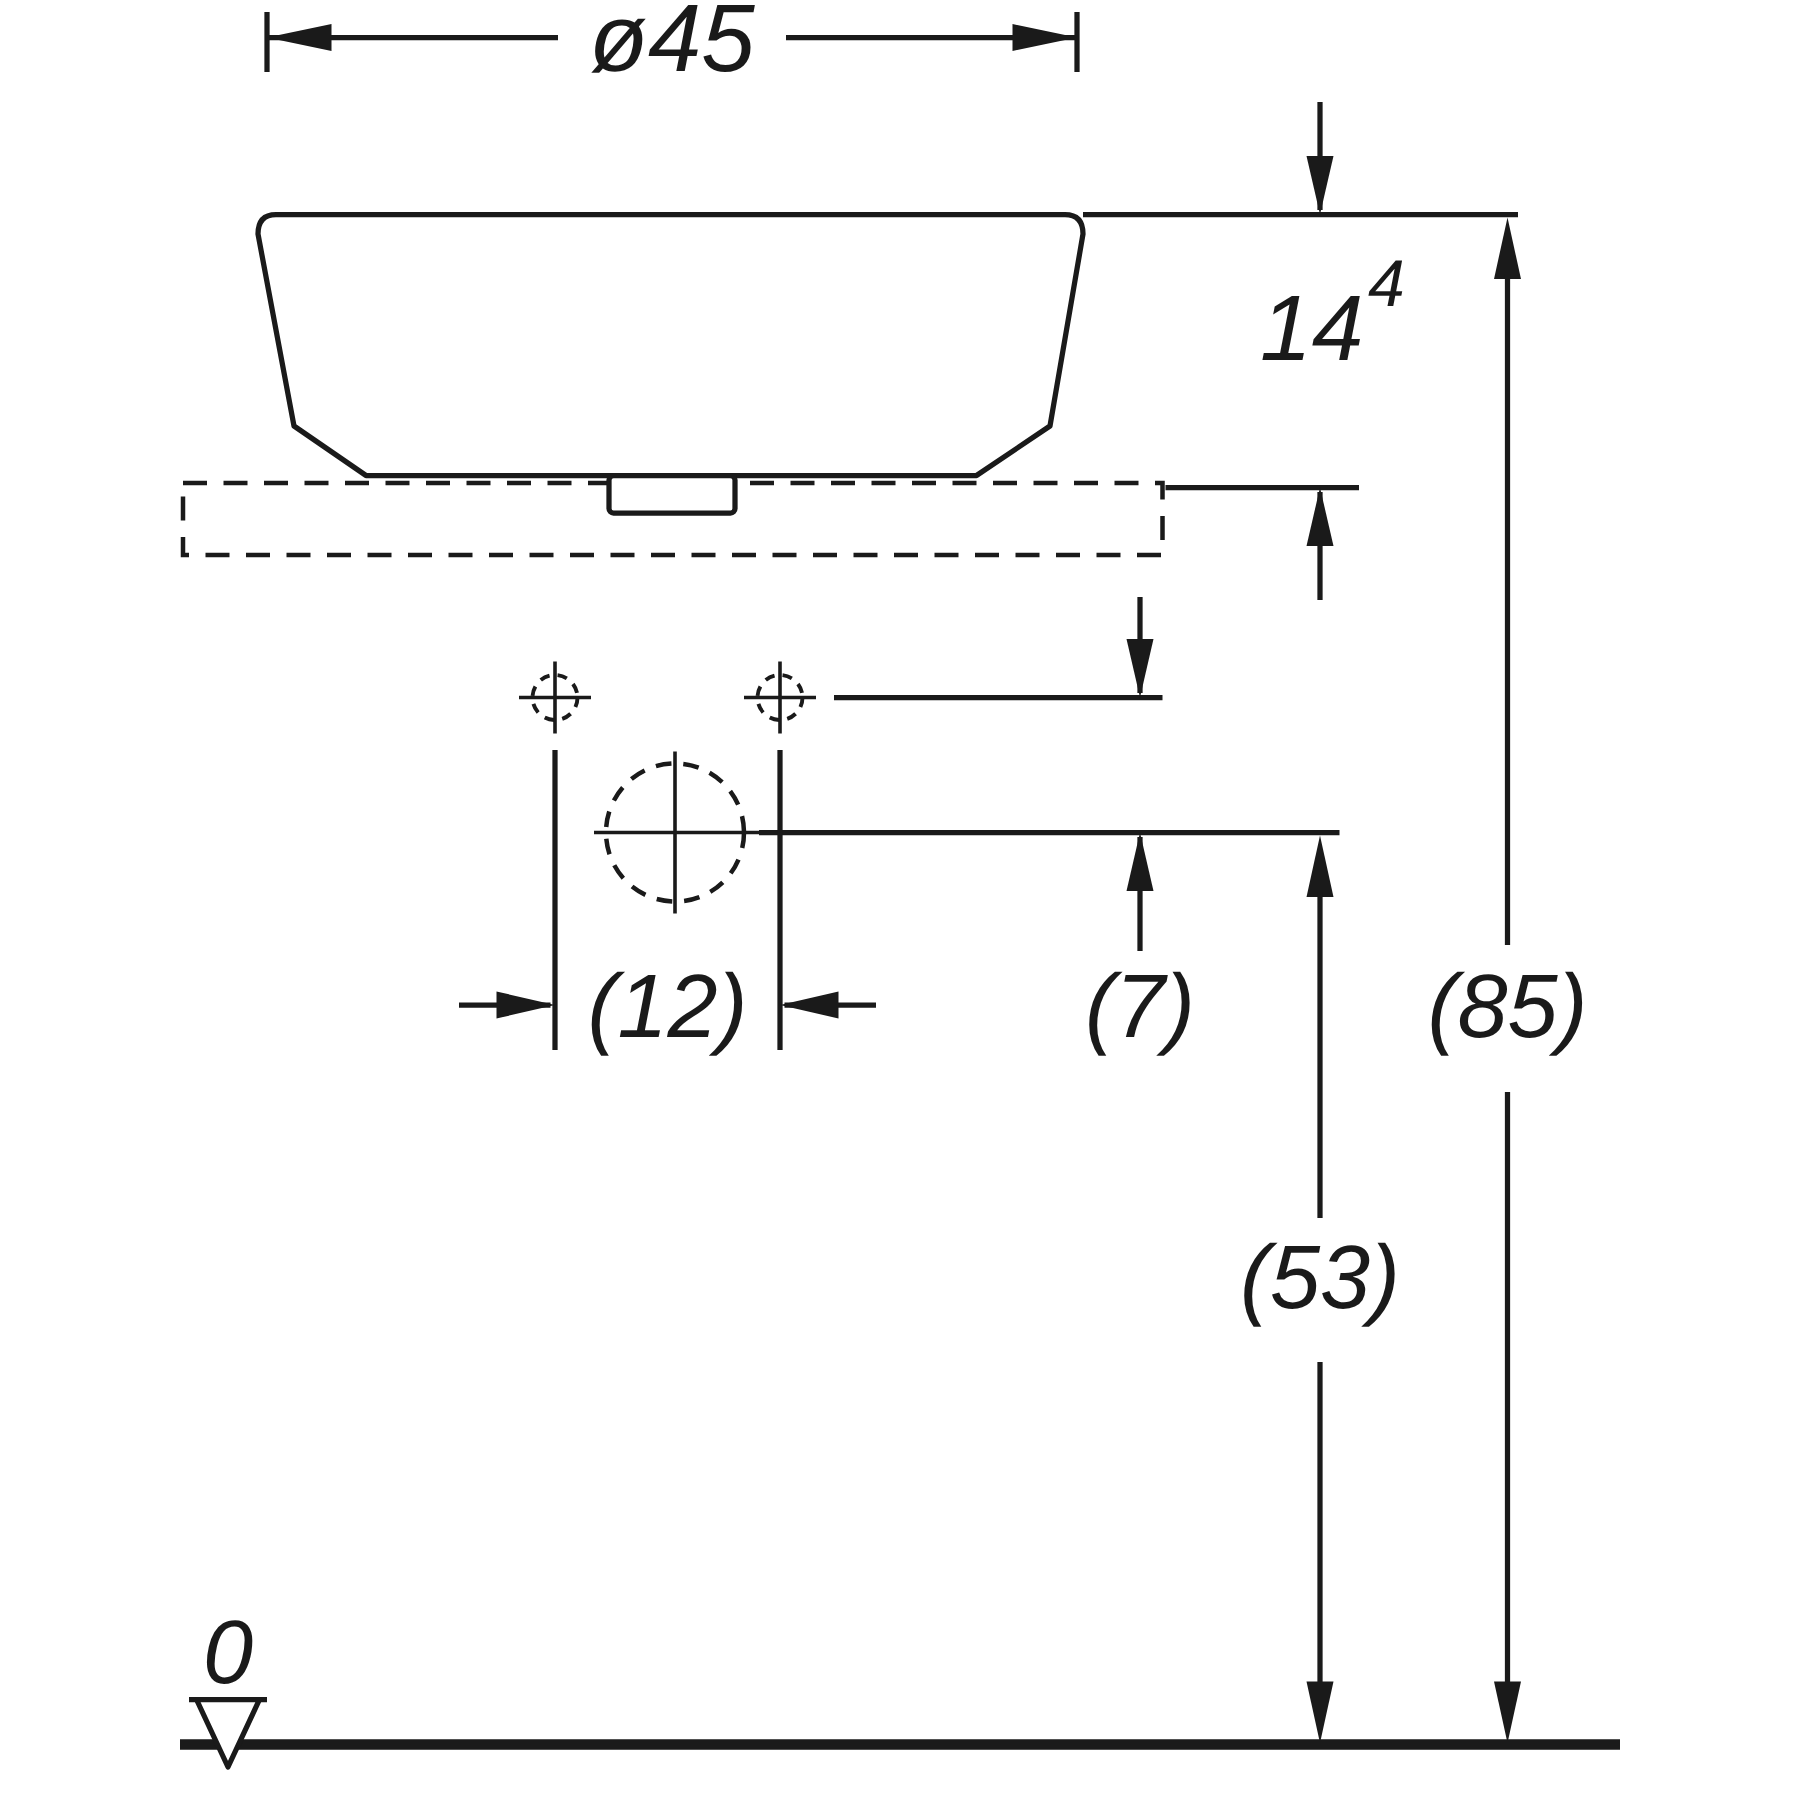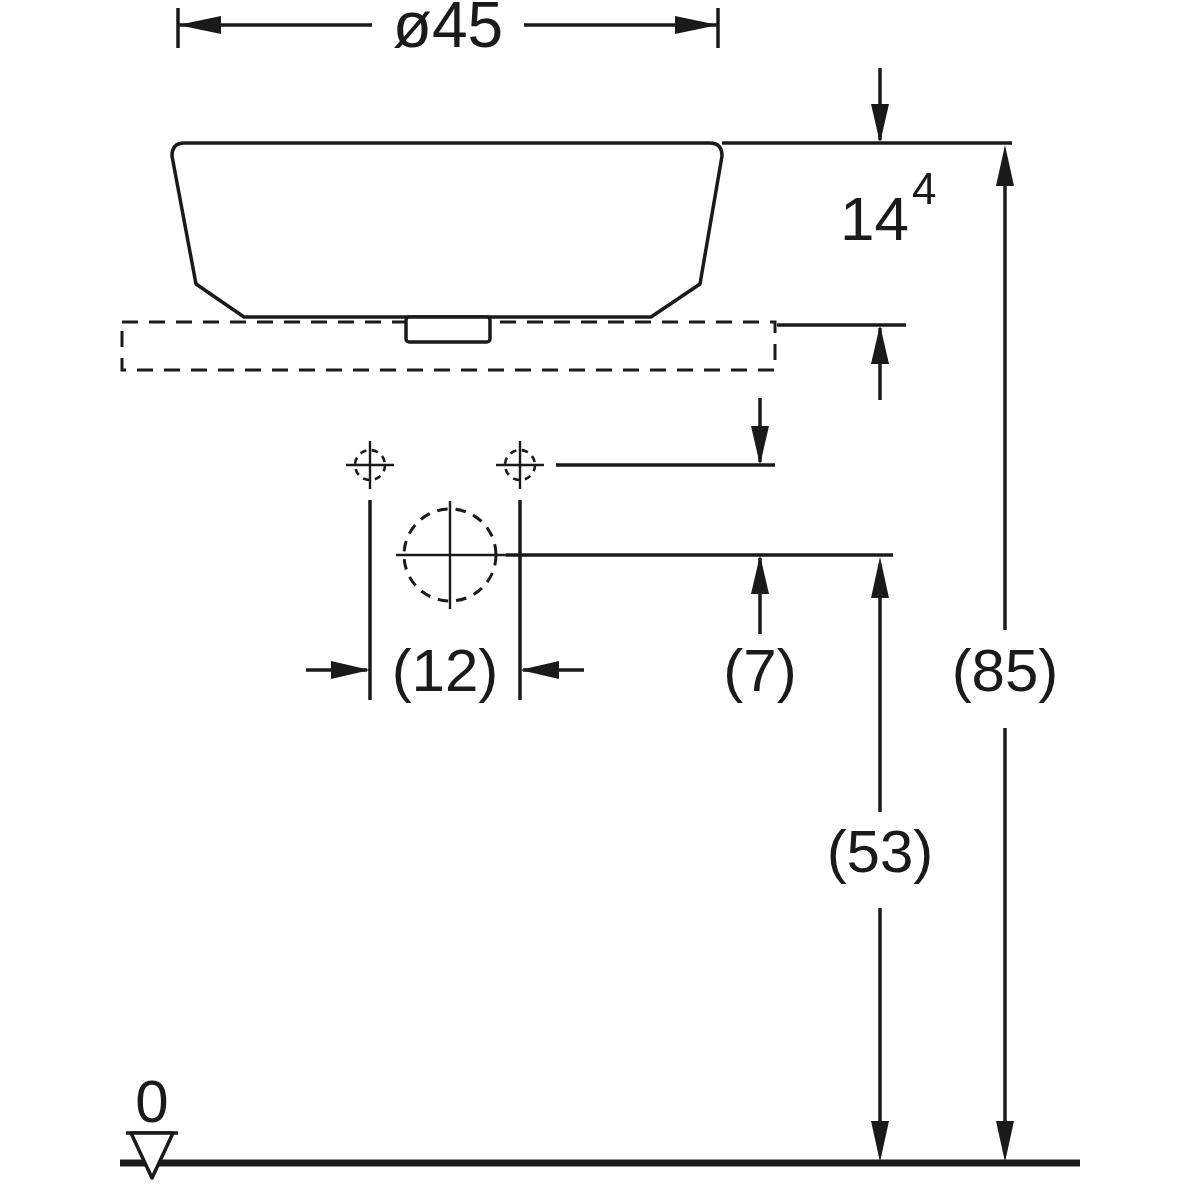--- a/index.html
+++ b/index.html
@@ -1,20 +1,21 @@
 <!DOCTYPE html>
 <html><head>
 <meta charset="utf-8">
 <style>
   html,body{margin:0;padding:0;background:#fff;}
   .canvas{
     position:relative;
     width:1150px;height:1200px;
     background:#fff;
     font-family:"Liberation Sans", sans-serif;
+    font-style:italic;
   }
   svg{display:block;}
   .ln{stroke:#1a1a1a;stroke-width:3.5;fill:none;stroke-linecap:butt;}
   .thin{stroke:#1a1a1a;stroke-width:2.4;fill:none;}
   .dash{stroke:#1a1a1a;stroke-width:3;fill:none;stroke-dasharray:16 11;}
   .dashc-sm{stroke:#1a1a1a;stroke-width:2.6;fill:none;stroke-dasharray:6.5 5.5;}
   .dashc-lg{stroke:#1a1a1a;stroke-width:3;fill:none;stroke-dasharray:10.5 8;}
   .arrow{fill:#1a1a1a;stroke:none;}
   .shape{fill:#ffffff;stroke:#1a1a1a;stroke-width:3.5;stroke-linejoin:round;}
   text{fill:#1a1a1a;font-family:"Liberation Sans", sans-serif;}

